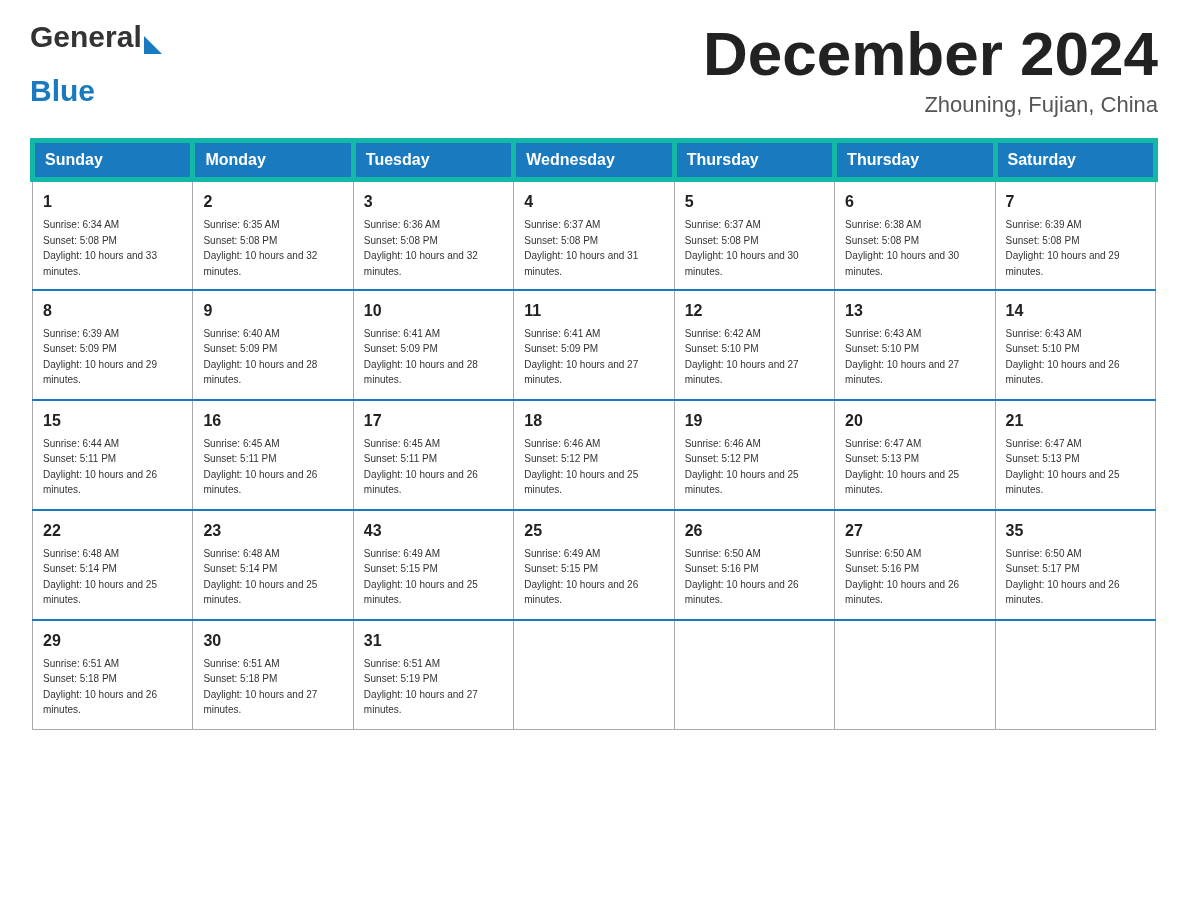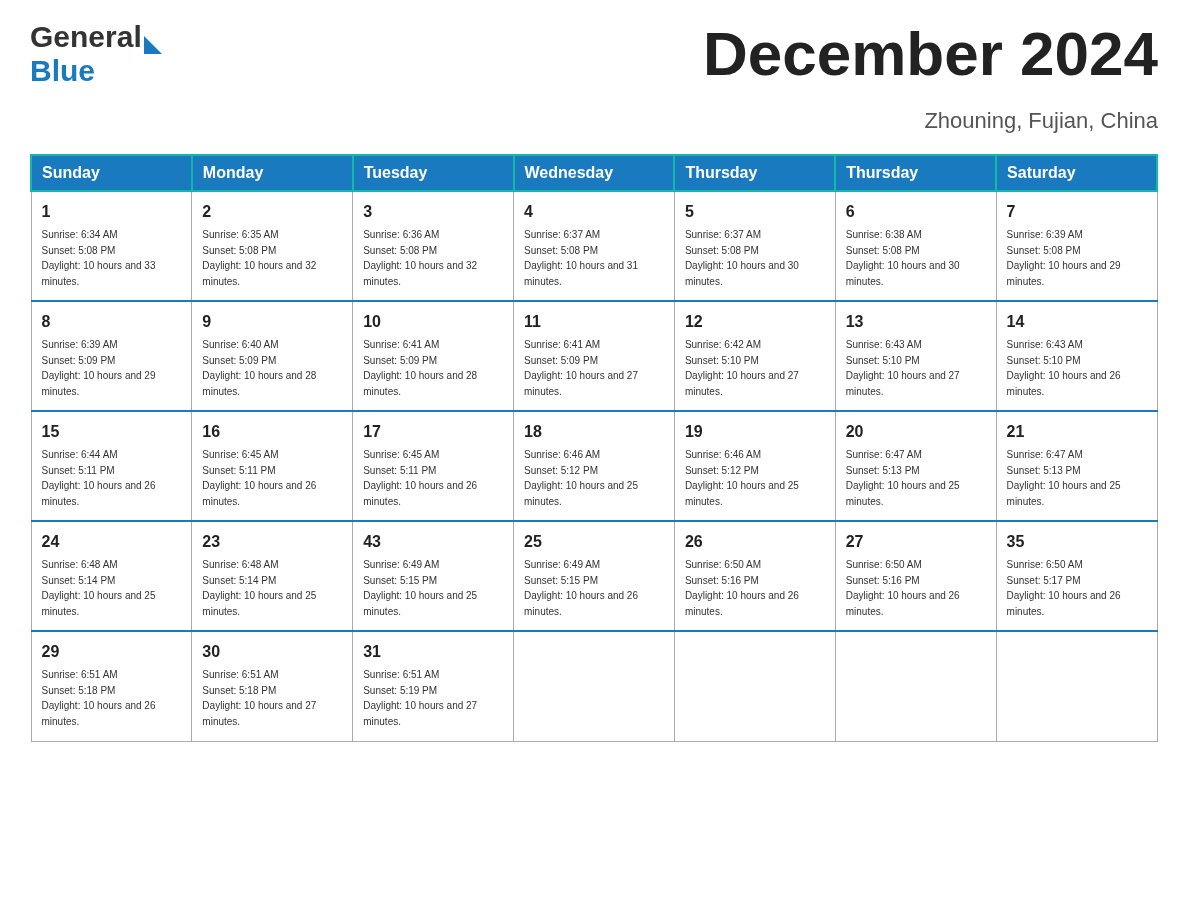--- a/index.html
+++ b/index.html
@@ -25,37 +25,37 @@
     .month-title {
       font-size: 62px;
       font-weight: bold;
       color: #222;
       line-height: 1.1;
     }
 
     .location {
       font-size: 22px;
       color: #555;
-      margin-top: 20px;
+      margin-top: 4px;
     }
 
     table {
       width: 100%;
       border-collapse: collapse;
       table-layout: fixed;
     }
 
     thead th {
       background-color: #1a7abf;
       color: #fff;
       font-size: 16px;
       font-weight: bold;
       padding: 8px 10px;
       text-align: left;
-      border: 2px solid #14b8a6;
+      border: 5px solid #14b8a6;
     }
 
     tbody td {
       vertical-align: top;
       padding: 8px 10px;
       border: 1px solid #aaa;
       border-top: 2px solid #1a7abf;
       font-size: 13px;
       color: #333;
       line-height: 1.5;
@@ -110,20 +110,21 @@
       border-width: 18px 0 0 18px;
       border-color: transparent transparent transparent #1a7abf;
       margin-left: 2px;
       vertical-align: bottom;
     }
 
     .blue-text {
       font-size: 30px;
       font-weight: bold;
       color: #1a7abf;
+      margin-top: 20px;
     }
   </style>
 </head>
 <body>
 
 <div class="header">
   <div class="logo-wrapper">
     <div class="logo-text-group">
       <div class="logo-row1">
         <span class="general-text">General</span>
@@ -320,21 +321,21 @@
         <span class="day-number">21</span>
         <div class="day-info">
           Sunrise: 6:47 AM<br>
           Sunset: 5:13 PM<br>
           Daylight: 10 hours and 25 minutes.
         </div>
       </td>
       </tr>
       <tr>
         <td>
-        <span class="day-number">24</span>
+        <span class="day-number">22</span>
         <div class="day-info">
           Sunrise: 6:48 AM<br>
           Sunset: 5:14 PM<br>
           Daylight: 10 hours and 25 minutes.
         </div>
       </td>
         <td>
         <span class="day-number">23</span>
         <div class="day-info">
           Sunrise: 6:48 AM<br>

